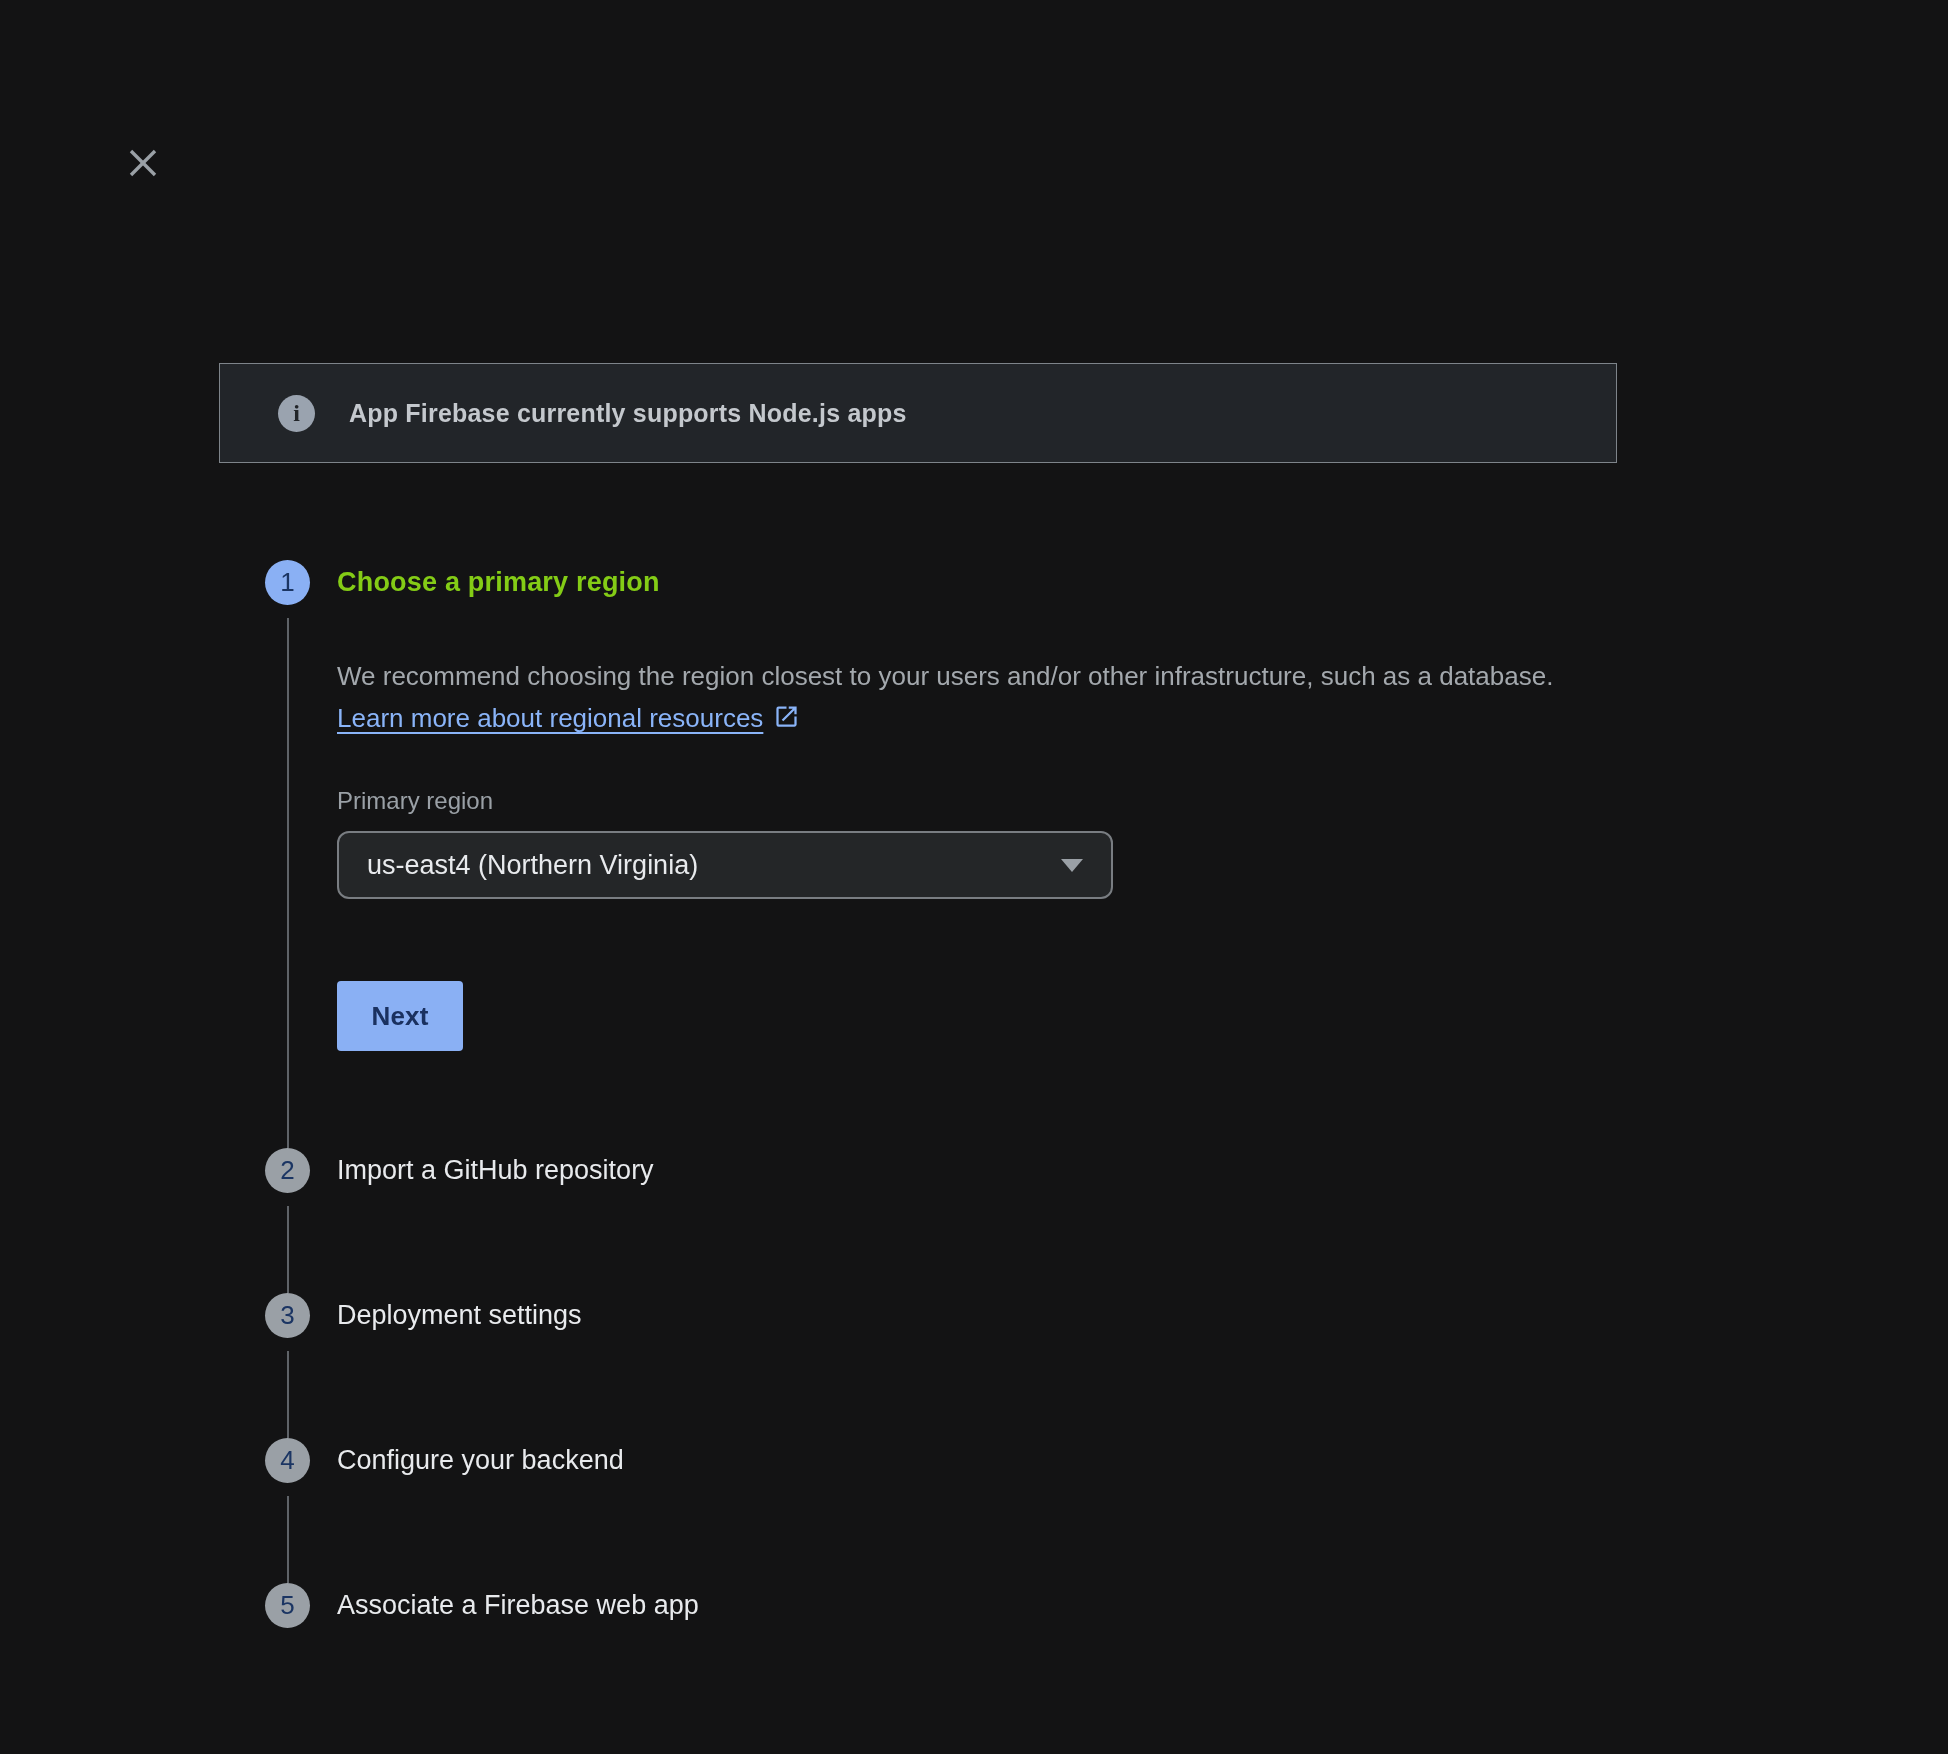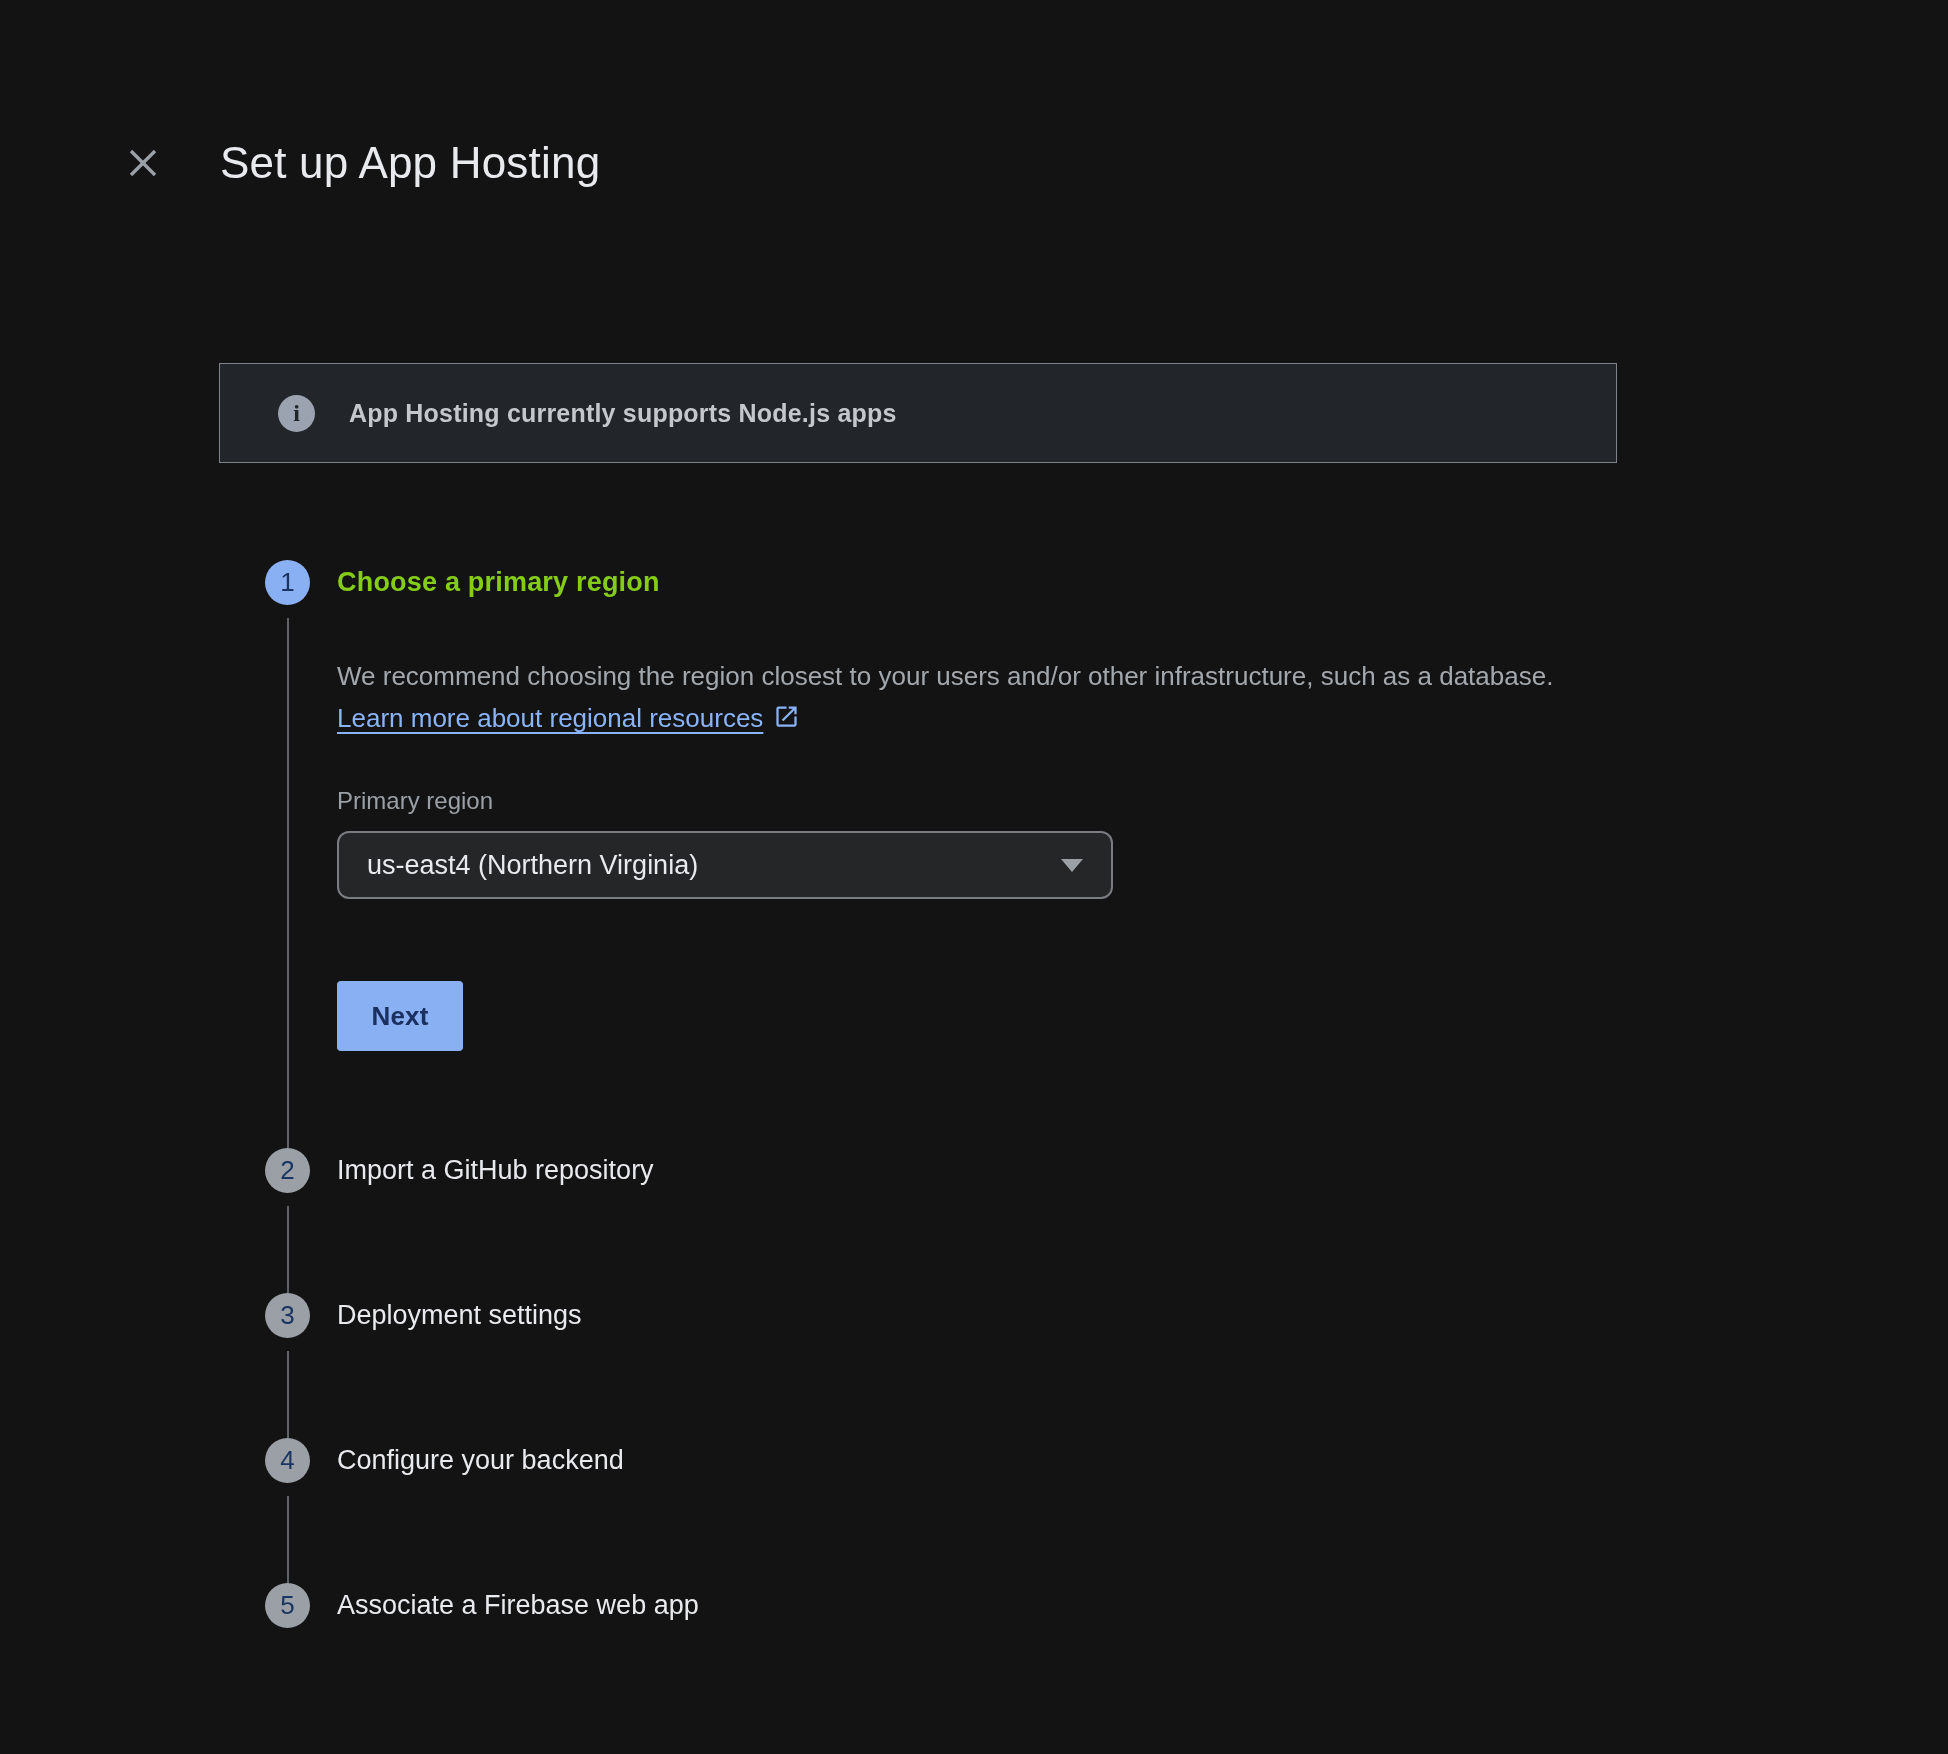--- a/index.html
+++ b/index.html
@@ -195,26 +195,25 @@
 
 <div>
 
   <header class="dialog-header">
     <button class="close-btn">
       <svg width="30" height="30" viewBox="0 0 30 30">
         <line x1="3" y1="3" x2="27" y2="27" stroke="#9aa0a6" stroke-width="3.4"></line>
         <line x1="27" y1="3" x2="3" y2="27" stroke="#9aa0a6" stroke-width="3.4"></line>
       </svg>
     </button>
-    <h1 class="dialog-title">Set up App Hosting</h1>
   </header>
 
   <div class="banner">
     <div class="info-icon">i</div>
-    <span class="banner-text">App Hosting currently supports Node.js apps</span>
+    <span class="banner-text">App Firebase currently supports Node.js apps</span>
   </div>
 
   <div class="stepper">
 
     <section class="step expanded">
       <div class="rail">
         <div class="circle active">1</div>
         <div class="vline"></div>
       </div>
       <div class="step-body step1-body">

